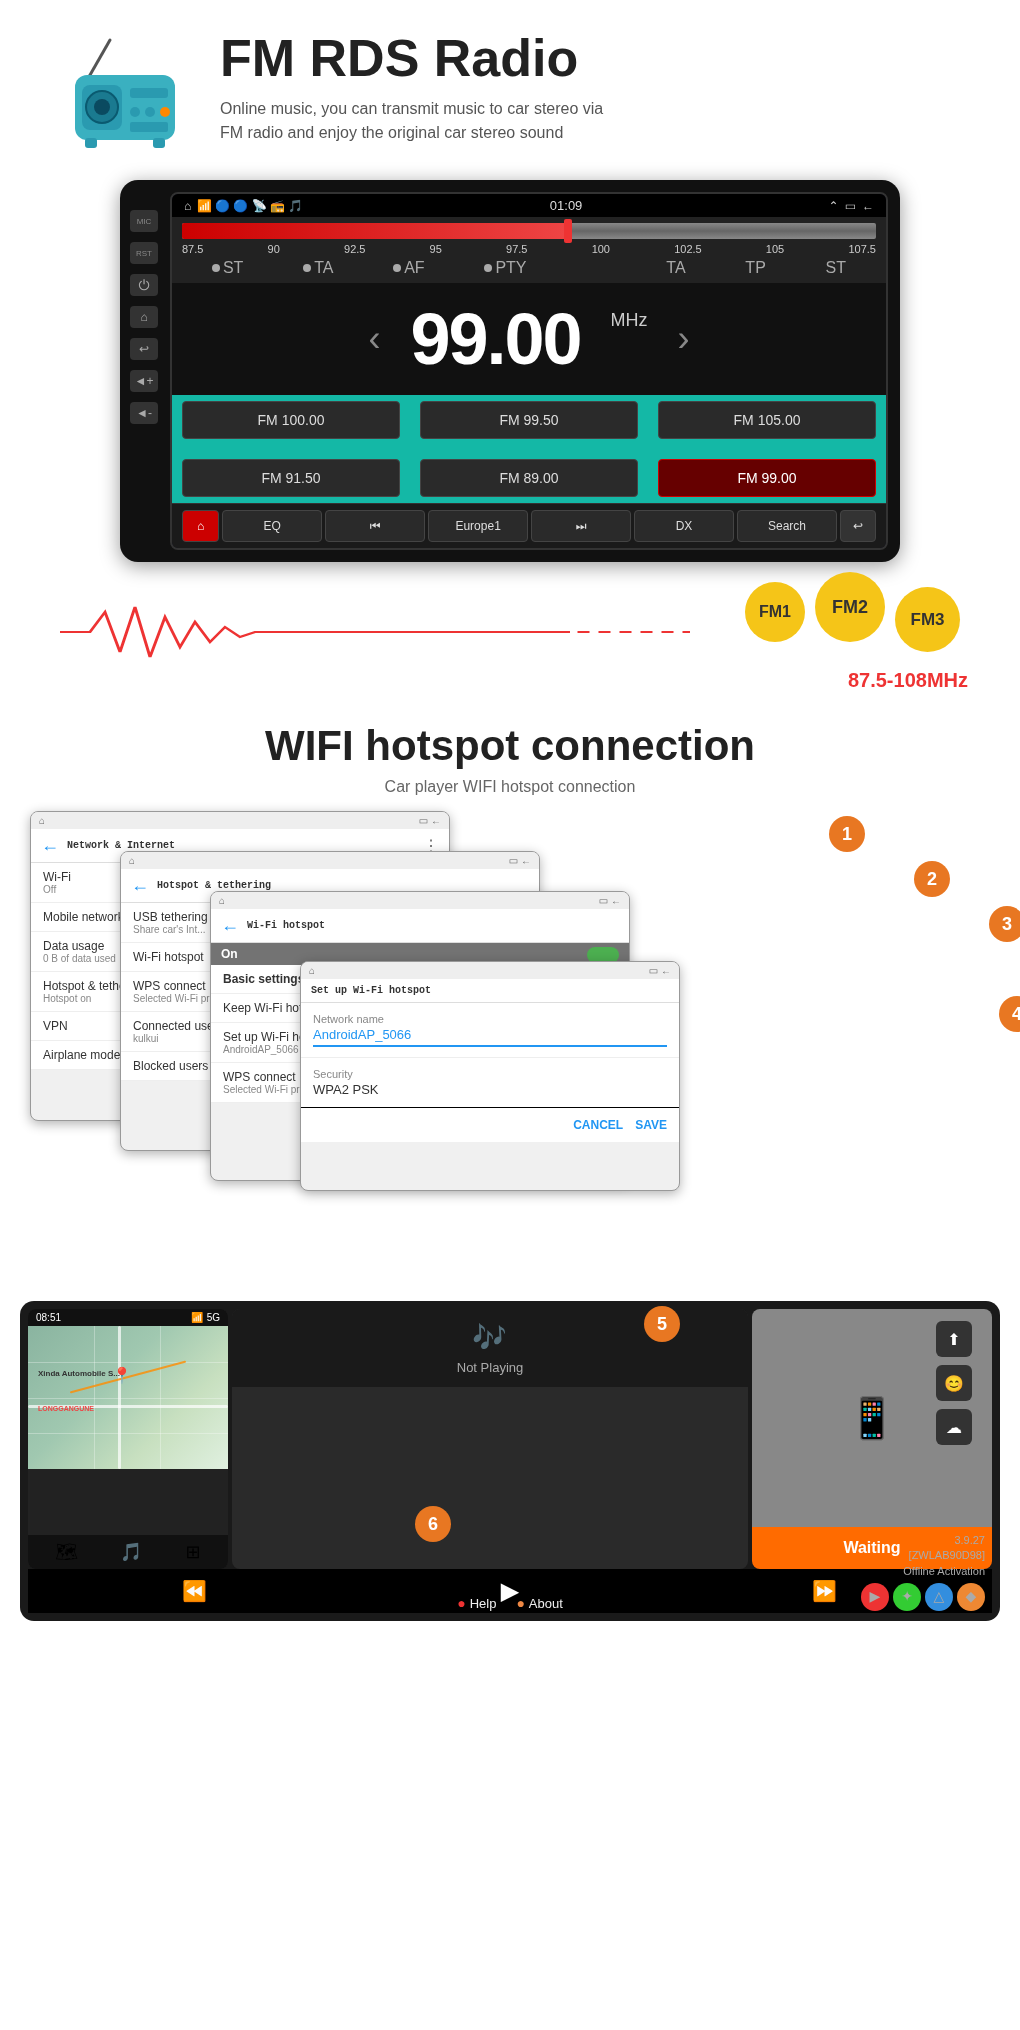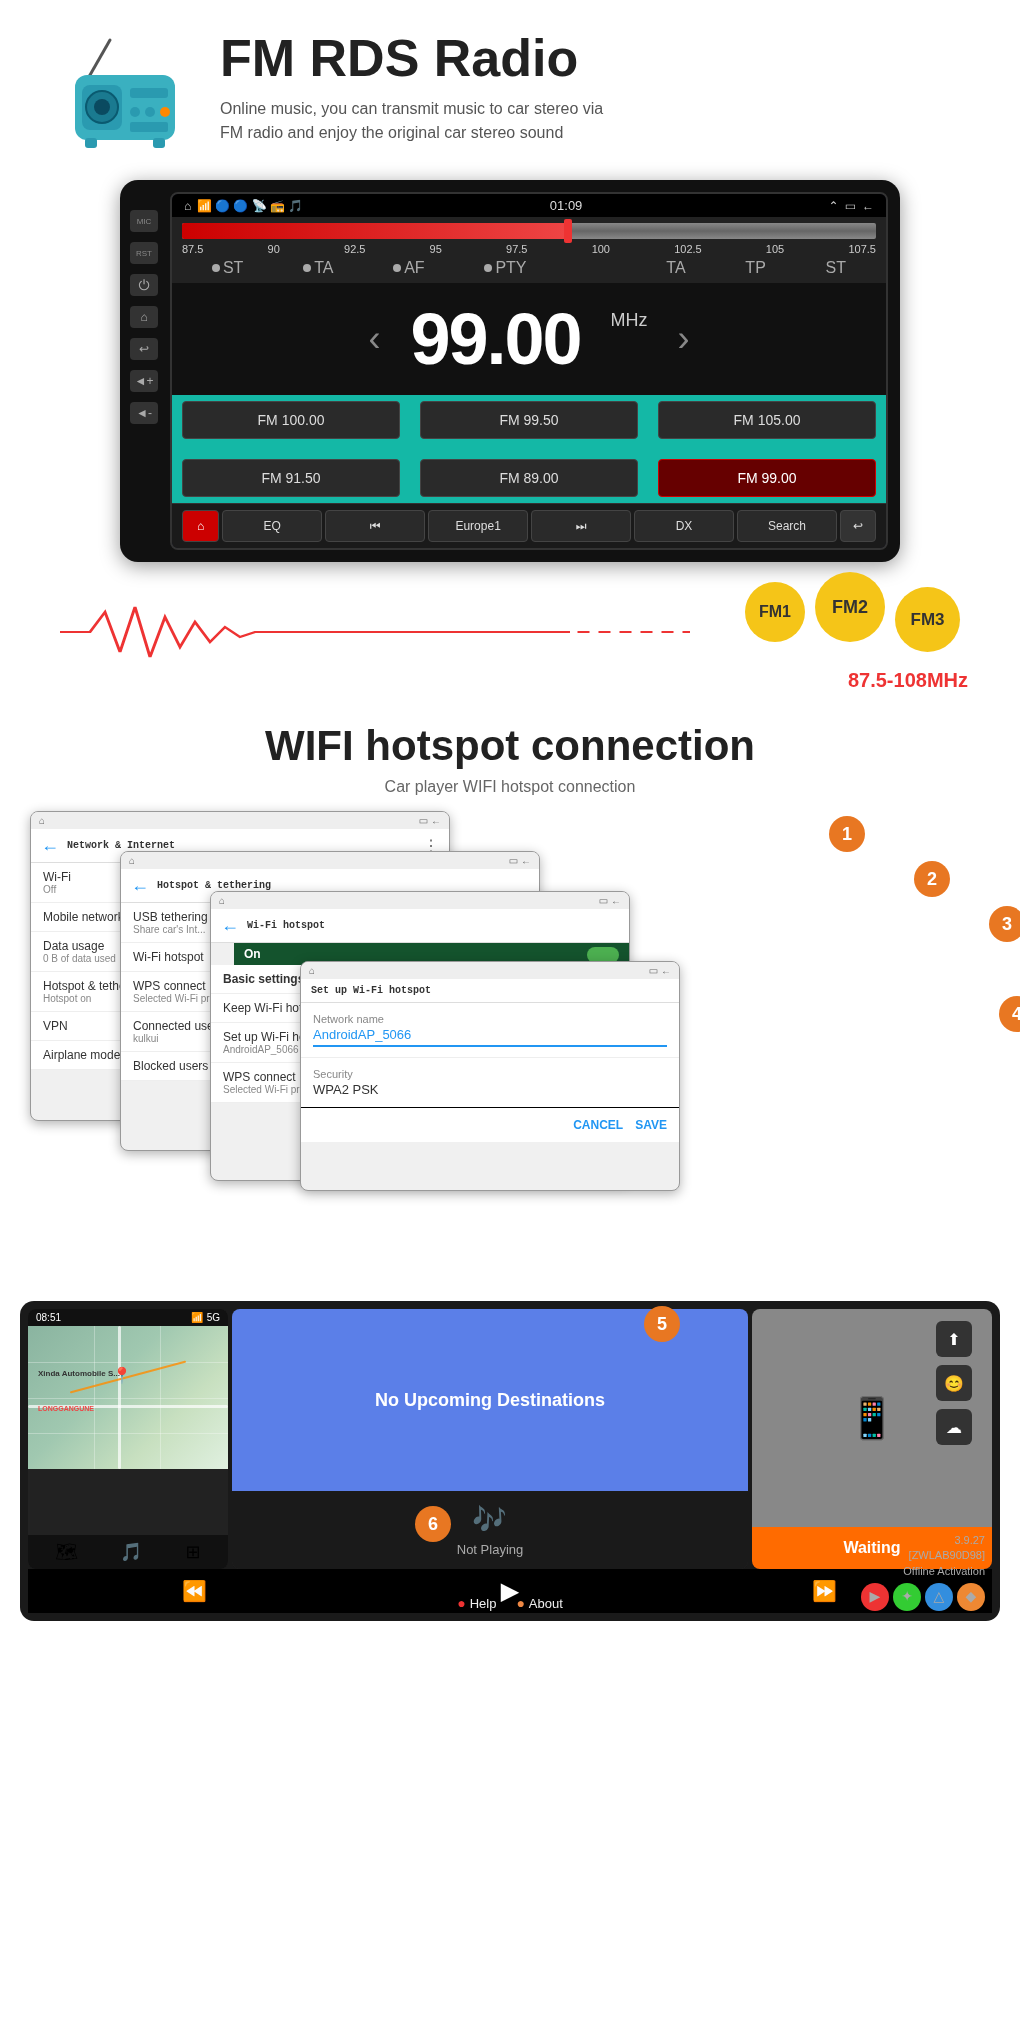--- a/index.html
+++ b/index.html
@@ -326,26 +326,25 @@
     .screen-row-sub { font-size: 10px; color: #888; }
     .screen-android-bar {
       background: #eee;
       display: flex;
       justify-content: space-between;
       padding: 3px 8px;
       font-size: 10px;
       color: #666;
     }
     .screen-green-bar {
-      background: #14532d;
+      background: #737373;
       color: #fff;
       padding: 4px 10px;
       font-size: 12px;
       font-weight: bold;
-      margin-left: 23px;
     }
     .toggle-on {
       display: inline-block;
       width: 32px;
       height: 16px;
       background: #4CAF50;
       border-radius: 8px;
       float: right;
     }
 
@@ -845,23 +844,20 @@
             <div style="position:absolute;top:28%;left:42%;font-size:16px;">📍</div>
           </div>
           <div class="cp-bottom-icons">
             <span class="cp-icon">🗺</span>
             <span class="cp-icon">🎵</span>
             <span class="cp-icon">⊞</span>
           </div>
         </div>
 
         <div class="cp-center">
-          <div class="cp-center-top">
-            <div class="cp-no-dest">No Upcoming Destinations</div>
-          </div>
           <div class="cp-center-bottom">
             <span class="music-icon">🎶</span>
             <span class="not-playing">Not Playing</span>
           </div>
         </div>
 
         <div class="cp-right">
           <div class="cp-right-top">
             <span class="phone-icon">📱</span>
           </div>

